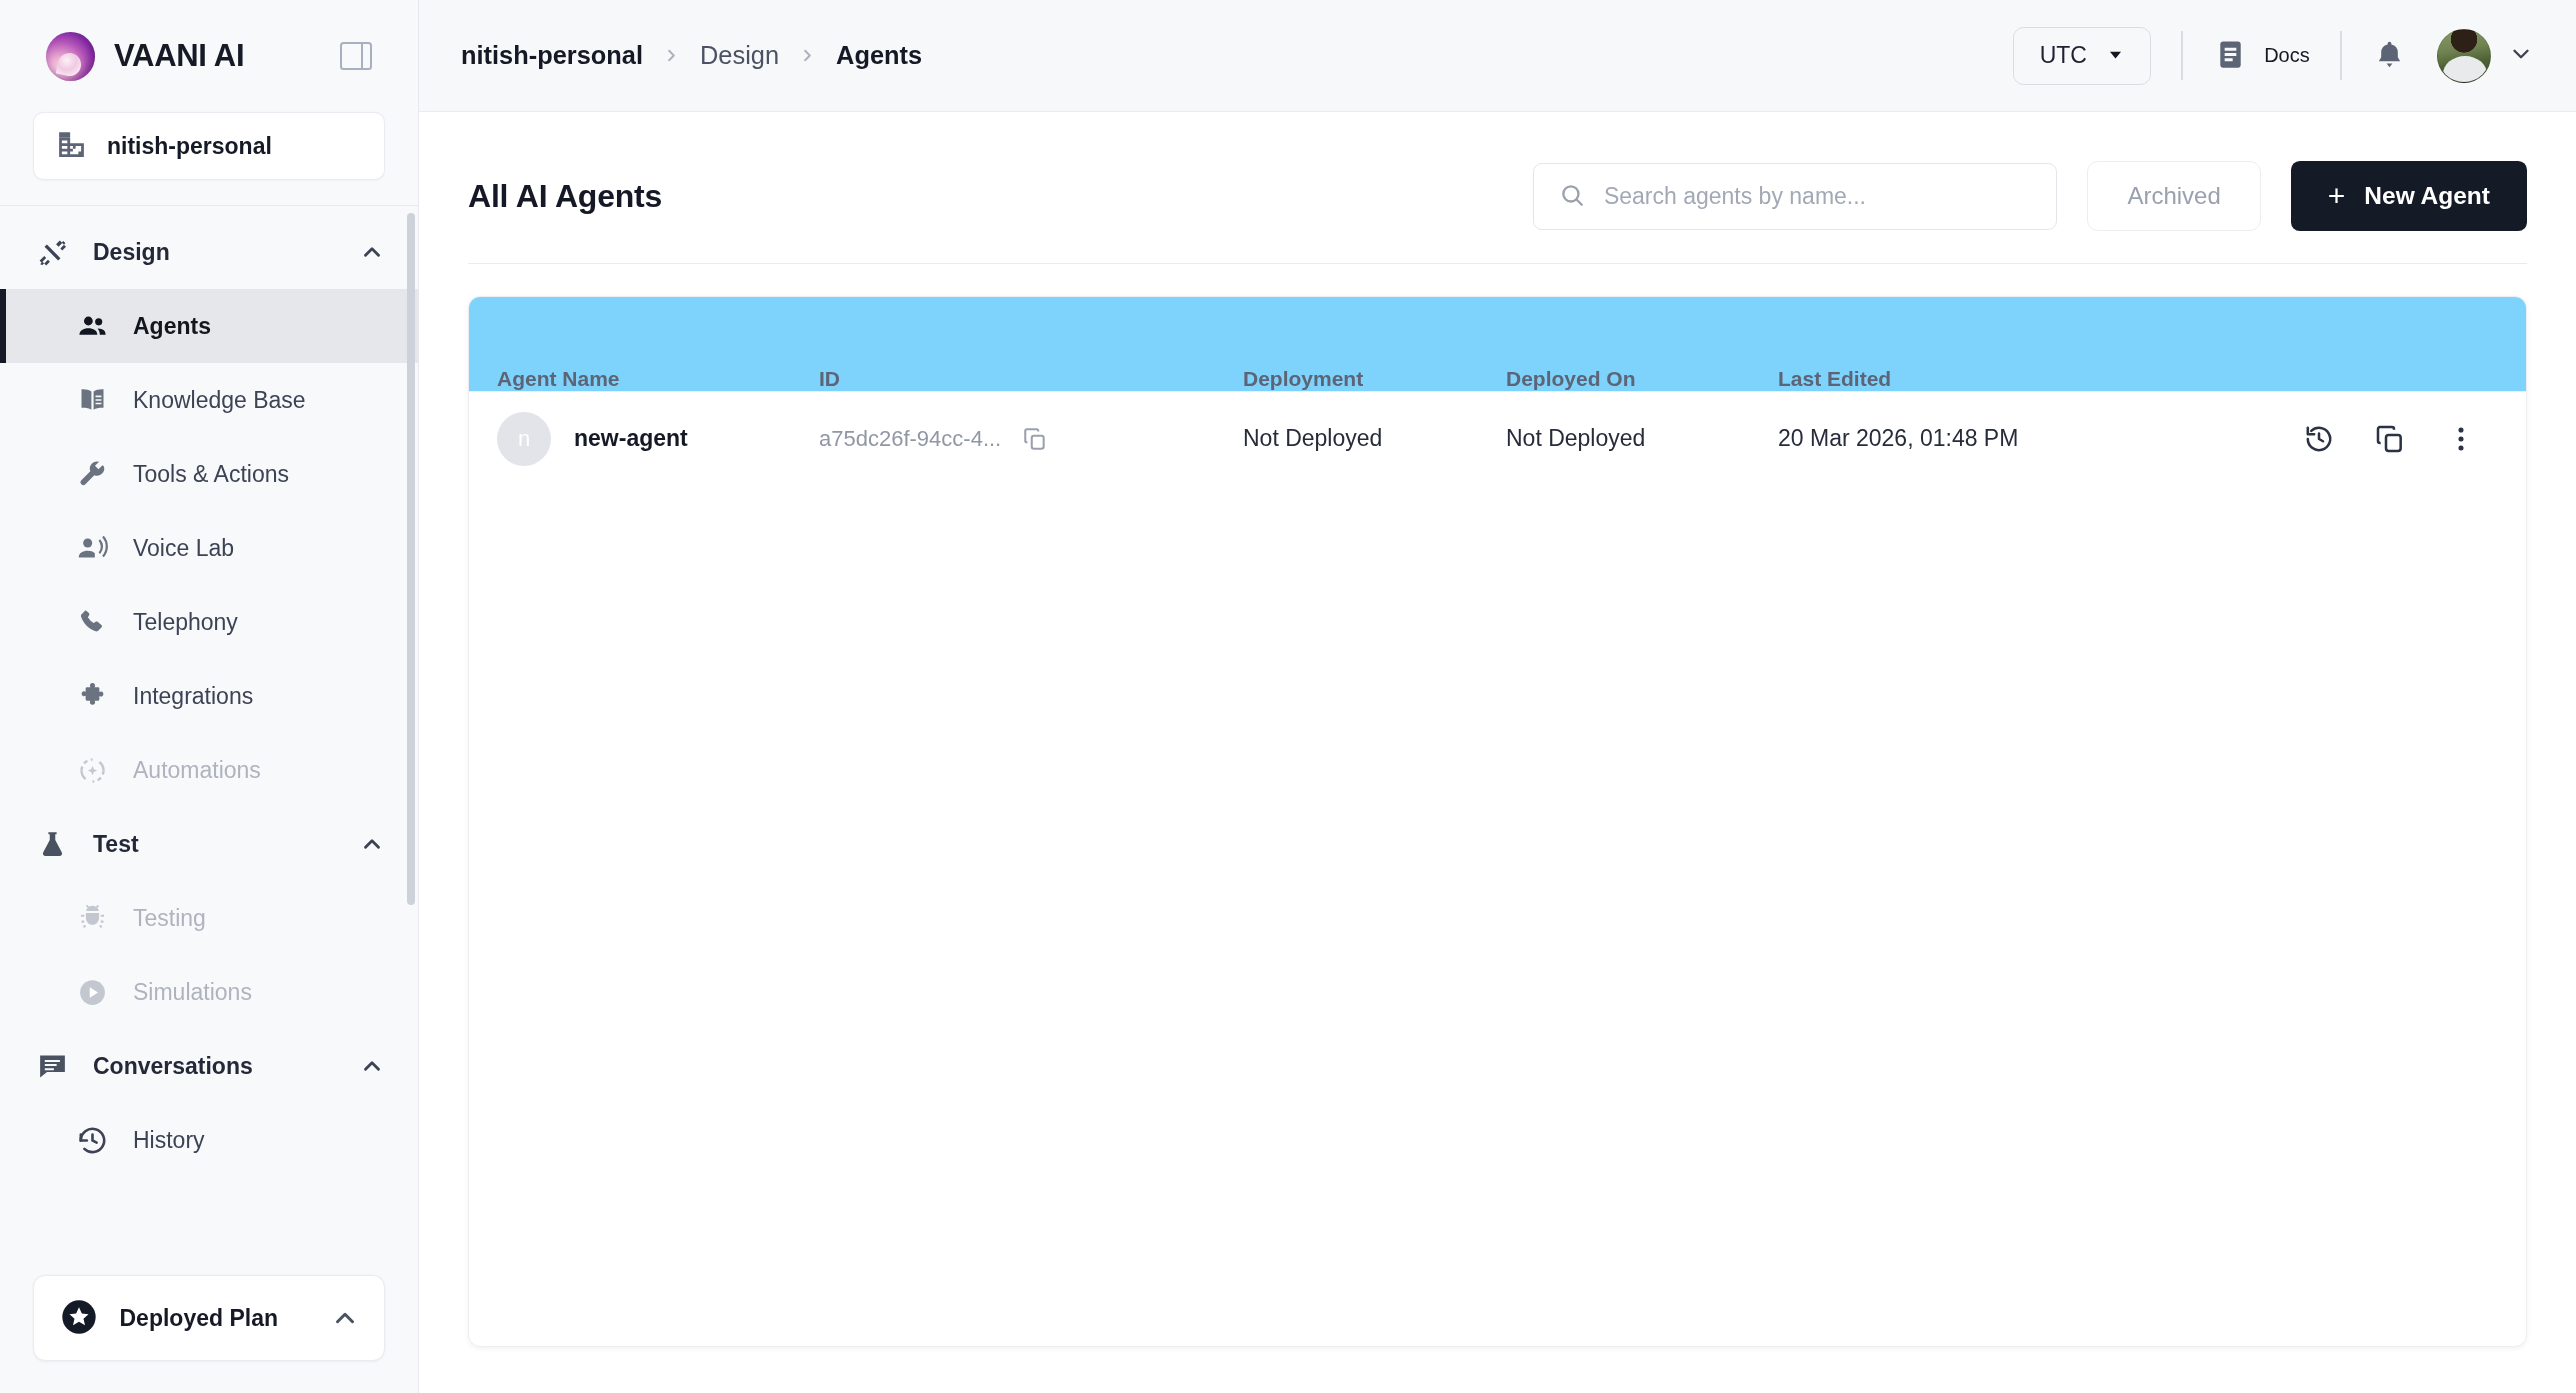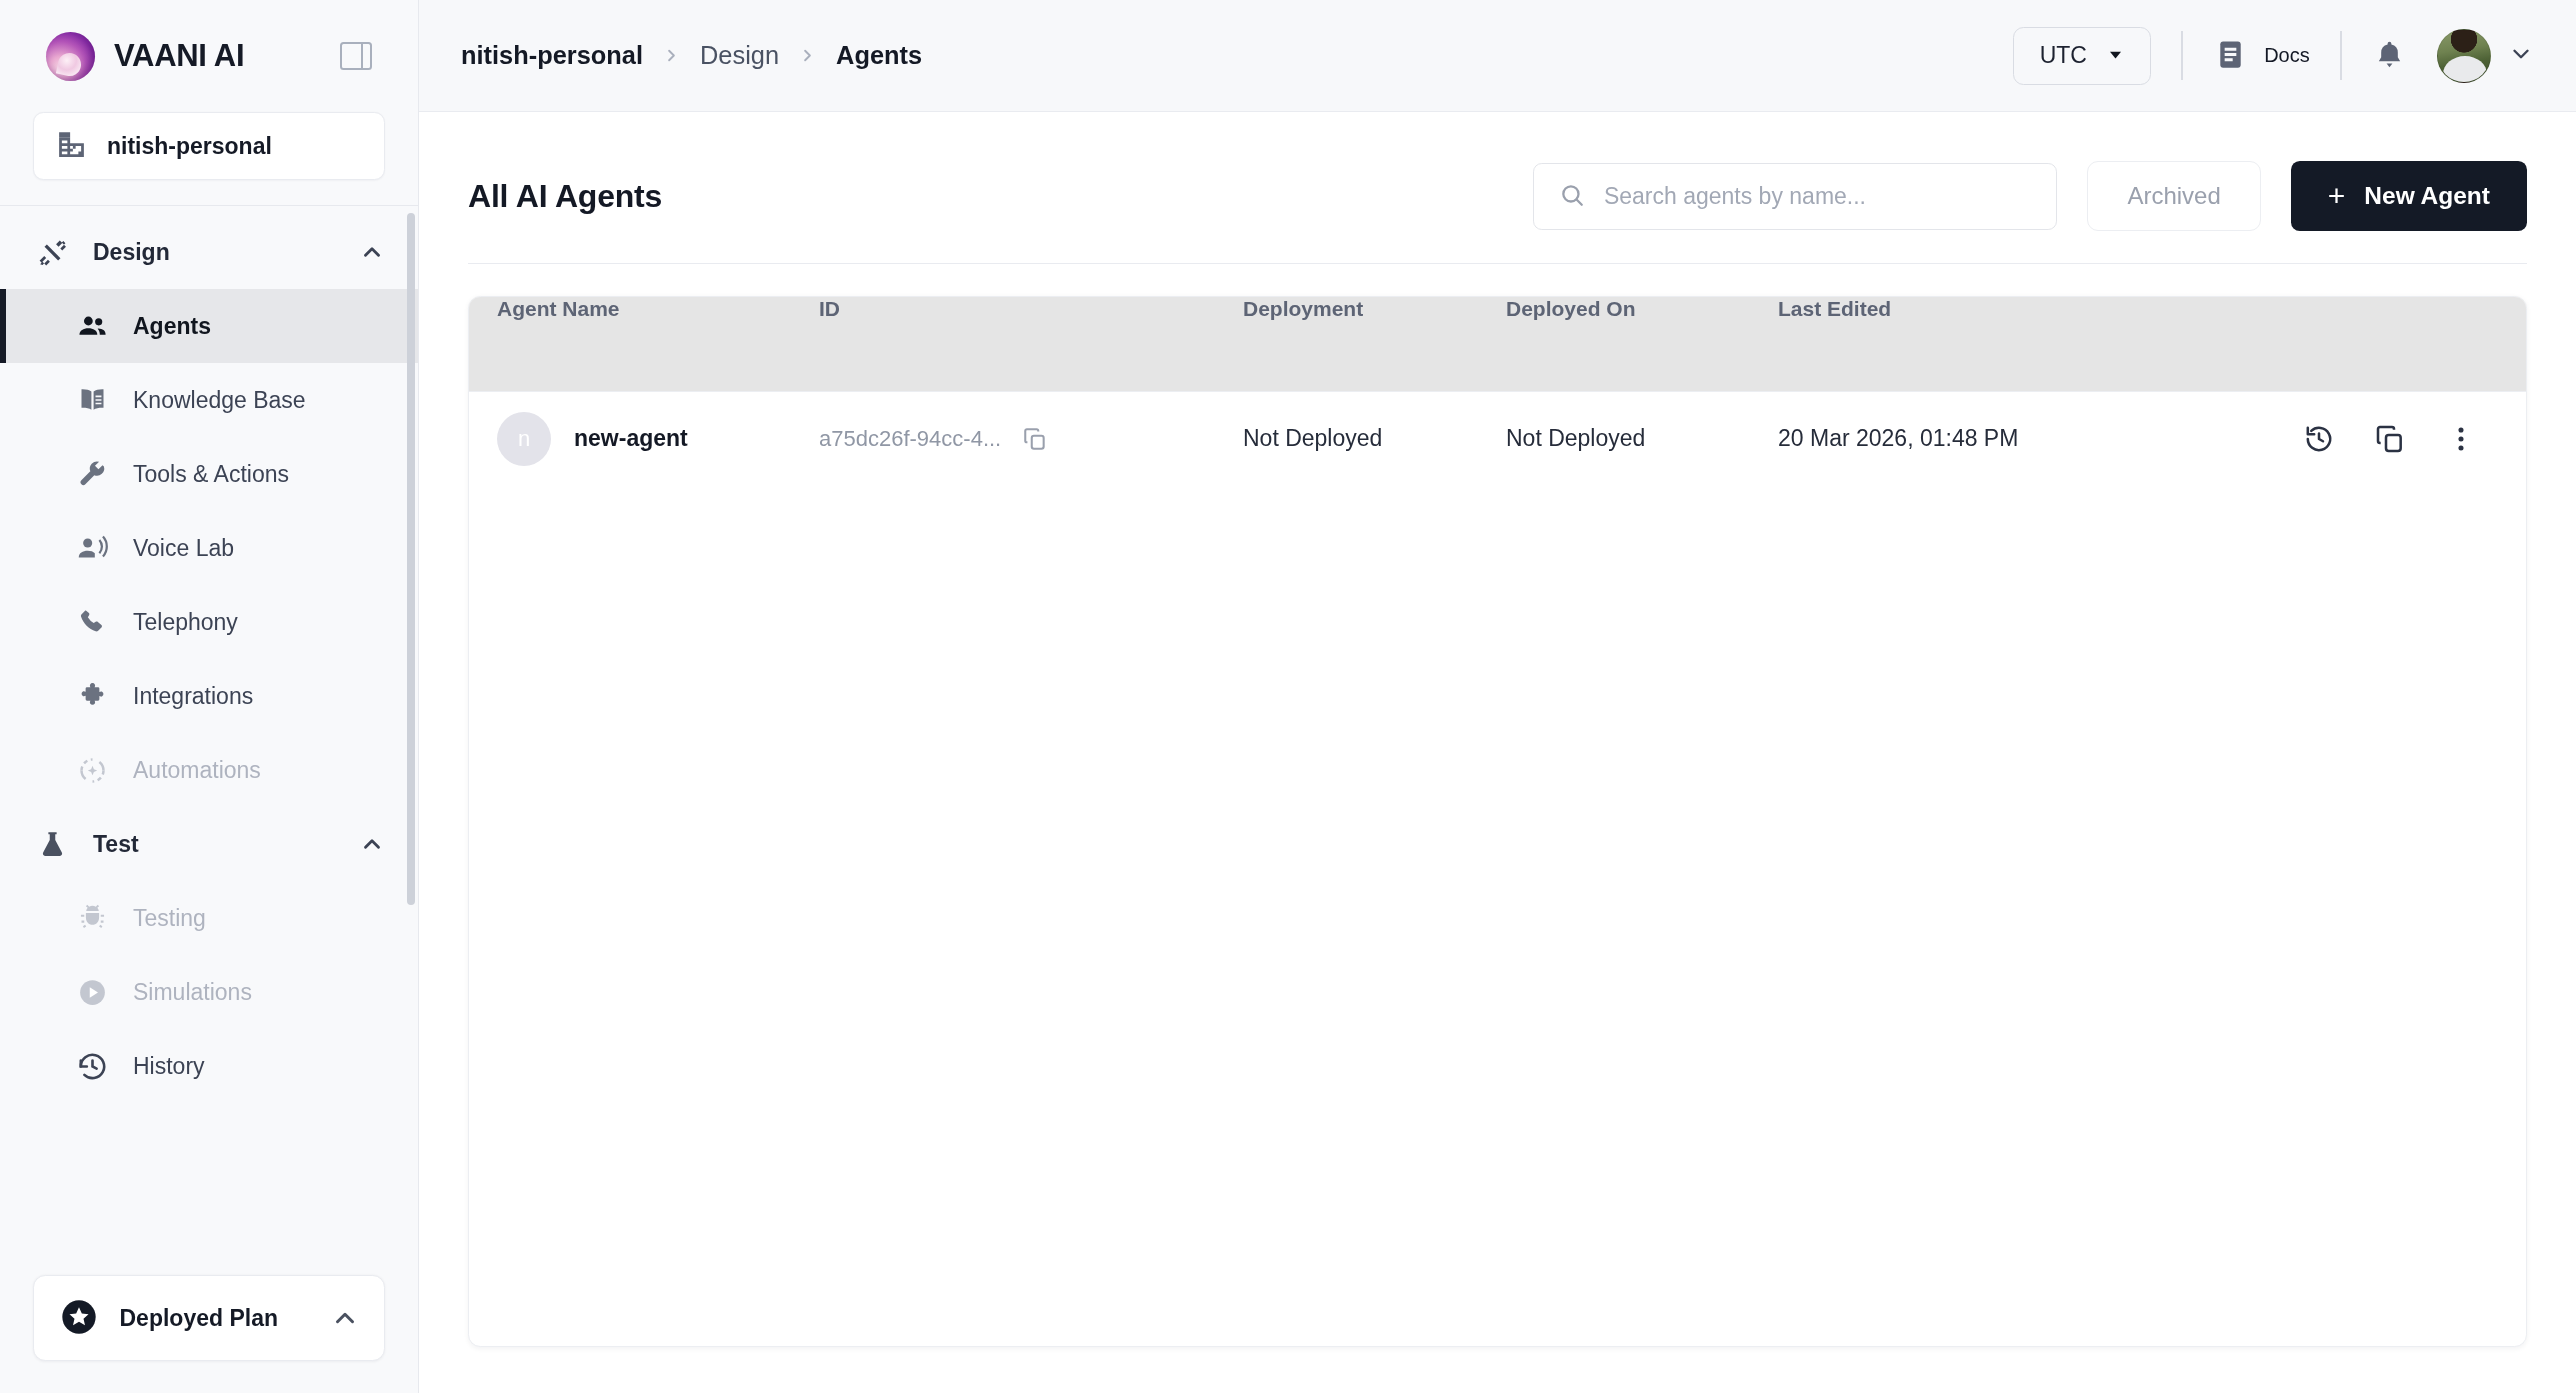--- a/index.html
+++ b/index.html
@@ -168,22 +168,22 @@
 
   .hrule { height: 1.8px; background: #e9ebf0; margin-top: 24.5px; }
 
   .card {
     margin-top: 32px; margin-bottom: 46px;
     background: #ffffff; border: 1.8px solid #eceef2; border-radius: 12.3px;
     box-shadow: 0 1.8px 5.3px rgba(20,24,40,.05);
     flex: 1; display: flex; flex-direction: column; overflow: hidden;
   }
   .thead {
-    height: 95px; background: #e5e5e5; border-bottom: 1.8px solid #eceef2;
-    display: flex; align-items: flex-start;
+    height: 95px; background: #7dd3fc; border-bottom: 1.8px solid #eceef2;
+    display: flex; align-items: flex-end;
   }
   .th { font-size: 21px; color: #5d6475; font-weight: 700; }
   .trow { height: 93px; display: flex; align-items: center; }
   .c-name  { width: 350px; padding-left: 28px; display: flex; align-items: center; gap: 23px; }
   .c-id    { width: 424px; display: flex; align-items: center; gap: 21px; }
   .c-dep   { width: 263px; }
   .c-don   { width: 272px; }
   .c-edit  { width: 421px; }
   .c-act   { flex: 1; display: flex; align-items: center; justify-content: flex-end; gap: 39px; padding-right: 49px; }
 
@@ -345,20 +345,34 @@
       <div class="nav-item child disabled">
         <span class="ic">
           <svg width="33" height="33" viewBox="0 0 24 24">
               <circle cx="12" cy="12" r="9" fill="#c3c7d0"></circle>
               <path d="M10 8.2 16 12l-6 3.8V8.2z" fill="#ffffff"></path>
             </svg>
         </span>
         <span>Simulations</span>
       </div>
 
+      <div class="nav-item group">
+        <span class="ic">
+          <svg width="33" height="33" viewBox="0 0 24 24" fill="#4a5160">
+            <path d="M3 4h18v12H8l-5 4V4z"></path>
+            <path d="M6.4 7.2h11v1.5h-11zm0 3h8.6V11.7H6.4zm0 3h6.6v1.5H6.4z" fill="#f8f9fb"></path>
+          </svg>
+        </span>
+        <span>Conversations</span>
+        <span class="chev">
+          <svg width="26" height="26" viewBox="0 0 24 24" fill="none" stroke="#3c4354" stroke-width="2.6" stroke-linecap="round" stroke-linejoin="round">
+              <polyline points="18 15 12 9 6 15"></polyline>
+            </svg>
+        </span>
+      </div>
 
       <div class="nav-item child">
         <span class="ic">
           <svg width="33" height="33" viewBox="0 0 24 24" fill="none" stroke="#3c4354" stroke-width="1.9" stroke-linecap="round">
             <path d="M3.5 12a8.5 8.5 0 1 1 2.6 6.1"></path>
               <polyline points="3.5 7.6 3.5 12 7.9 12"></polyline>
               <polyline points="12 7.6 12 12 15 13.6"></polyline>
           </svg>
         </span>
         <span>History</span>

